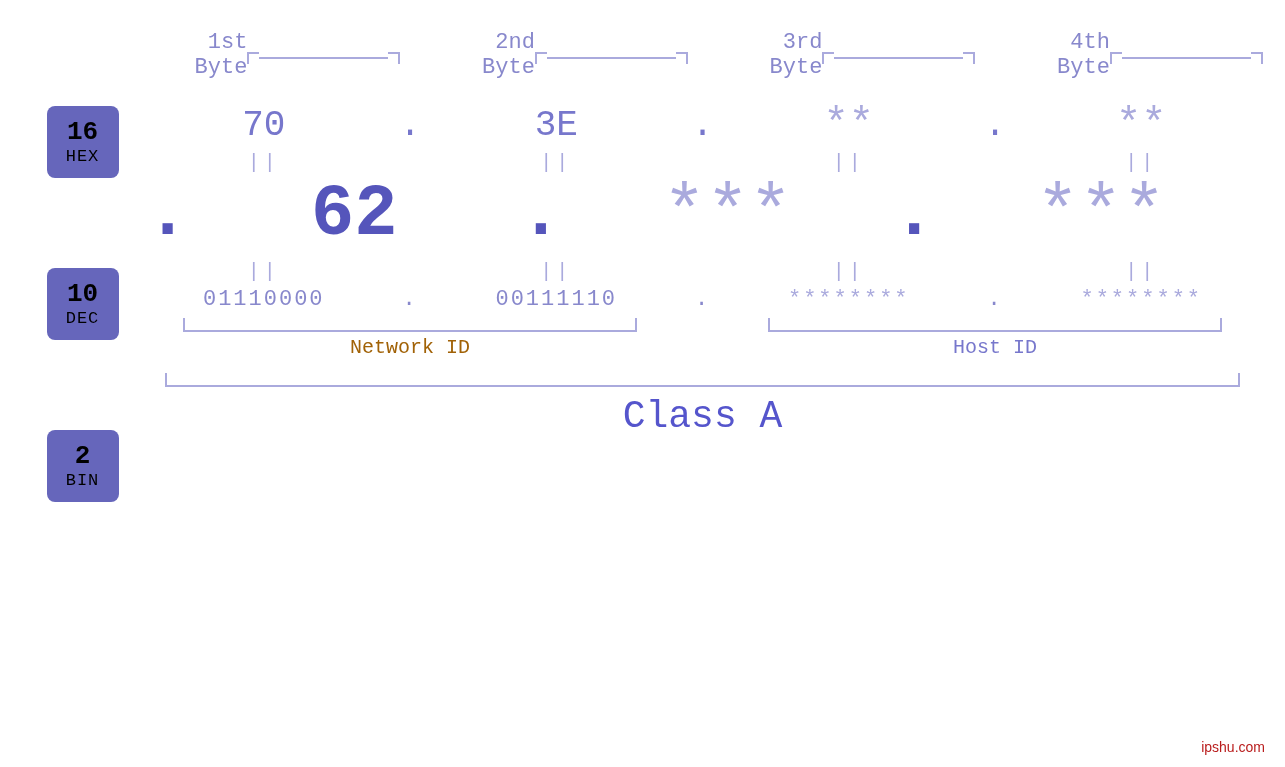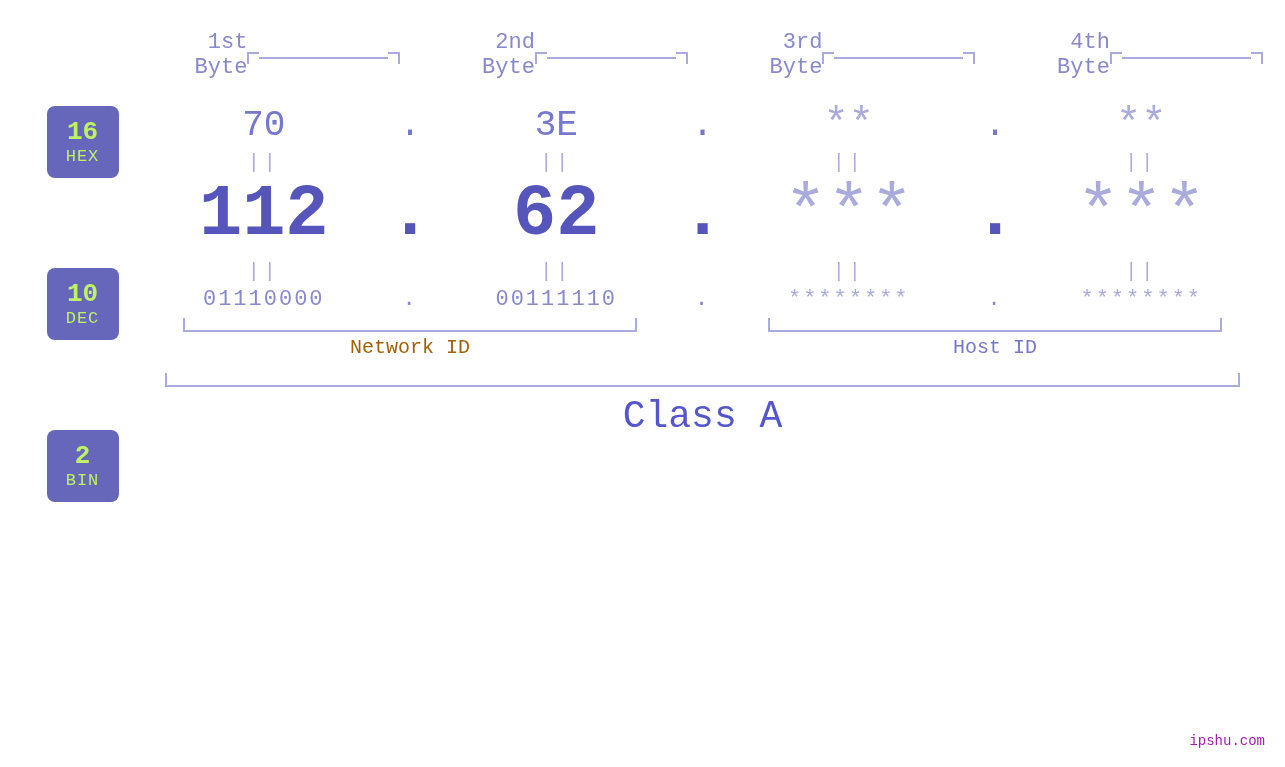--- a/index.html
+++ b/index.html
@@ -35,21 +35,21 @@
 
     .badge {
       width: 72px;
       height: 72px;
       background: #6666bb;
       border-radius: 8px;
       display: flex;
       flex-direction: column;
       align-items: center;
       justify-content: center;
-      color: #bef264;
+      color: #000000;
       margin-bottom: 10px;
     }
 
     .badge-num {
       font-size: 26px;
       font-weight: bold;
       line-height: 1.1;
     }
 
     .badge-label {
@@ -109,25 +109,25 @@
 
     .bin-hidden {
       font-size: 22px;
       color: #aaaadd;
       font-family: 'Courier New', Courier, monospace;
       letter-spacing: 2px;
     }
 
     .watermark {
       position: absolute;
-      bottom: 18px;
+      bottom: 12px;
       right: 20px;
-      color: #a21caf;
+      color: #b91c1c;
       font-size: 14px;
-      font-family: Liberation Mono, monospace;
+      font-family: Liberation Sans, sans-serif;
     }
 
     
     .row-group {
       width: 1240px;
       display: flex;
     }
 
     .values-section {
       flex: 1;
@@ -303,23 +303,20 @@
         <div class="cell-block">
           <span class="equals-sign">||</span>
         </div>
         <div class="sep-block"></div>
         <div class="cell-block">
           <span class="equals-sign">||</span>
         </div>
       </div>
 
       <div class="four-cells" style="align-items:flex-end;">
-        <div class="cell-block">
-          <span class="dec-value">112</span>
-        </div>
         <div class="sep-block">
           <span class="dot-large">.</span>
         </div>
         <div class="cell-block">
           <span class="dec-value">62</span>
         </div>
         <div class="sep-block">
           <span class="dot-large">.</span>
         </div>
         <div class="cell-block">

